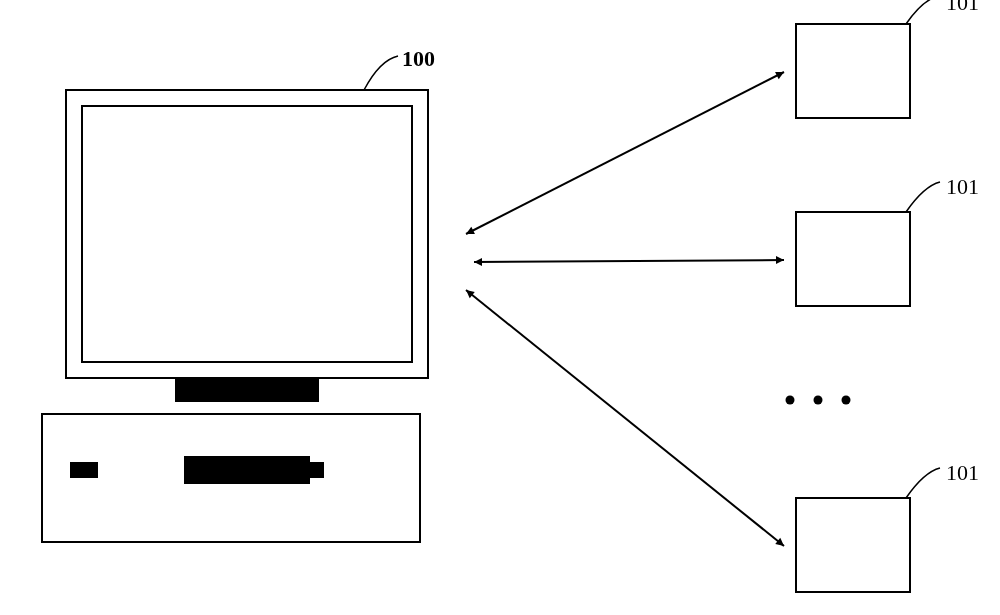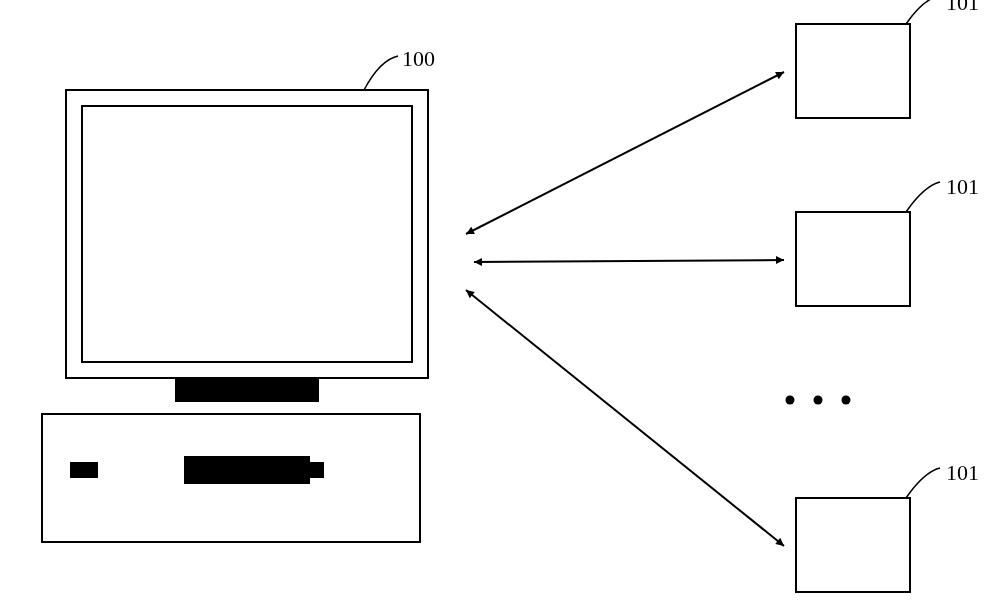--- a/index.html
+++ b/index.html
@@ -75,16 +75,16 @@
     <line x1="466" y1="234" x2="784" y2="72" stroke="#000" stroke-width="2" marker-start="url(#arrowStart)" marker-end="url(#arrowEnd)"></line>
   </g>
   <g>
     <line x1="474" y1="262" x2="784" y2="260" stroke="#000" stroke-width="2" marker-start="url(#arrowStart)" marker-end="url(#arrowEnd)"></line>
   </g>
   <g>
     <line x1="466" y1="290" x2="784" y2="546" stroke="#000" stroke-width="2" marker-start="url(#arrowStart)" marker-end="url(#arrowEnd)"></line>
   </g>
 </svg>
 
-<div class="label" style="left:402px; top:46px;">100</div>
+<div class="label" style="left:402px; top:46px;font-weight:bold;">100</div>
 <div class="label" style="left:946px; top:-10px;">101</div>
 <div class="label" style="left:946px; top:174px;">101</div>
 <div class="label" style="left:946px; top:460px;">101</div>
 
 </body></html>

